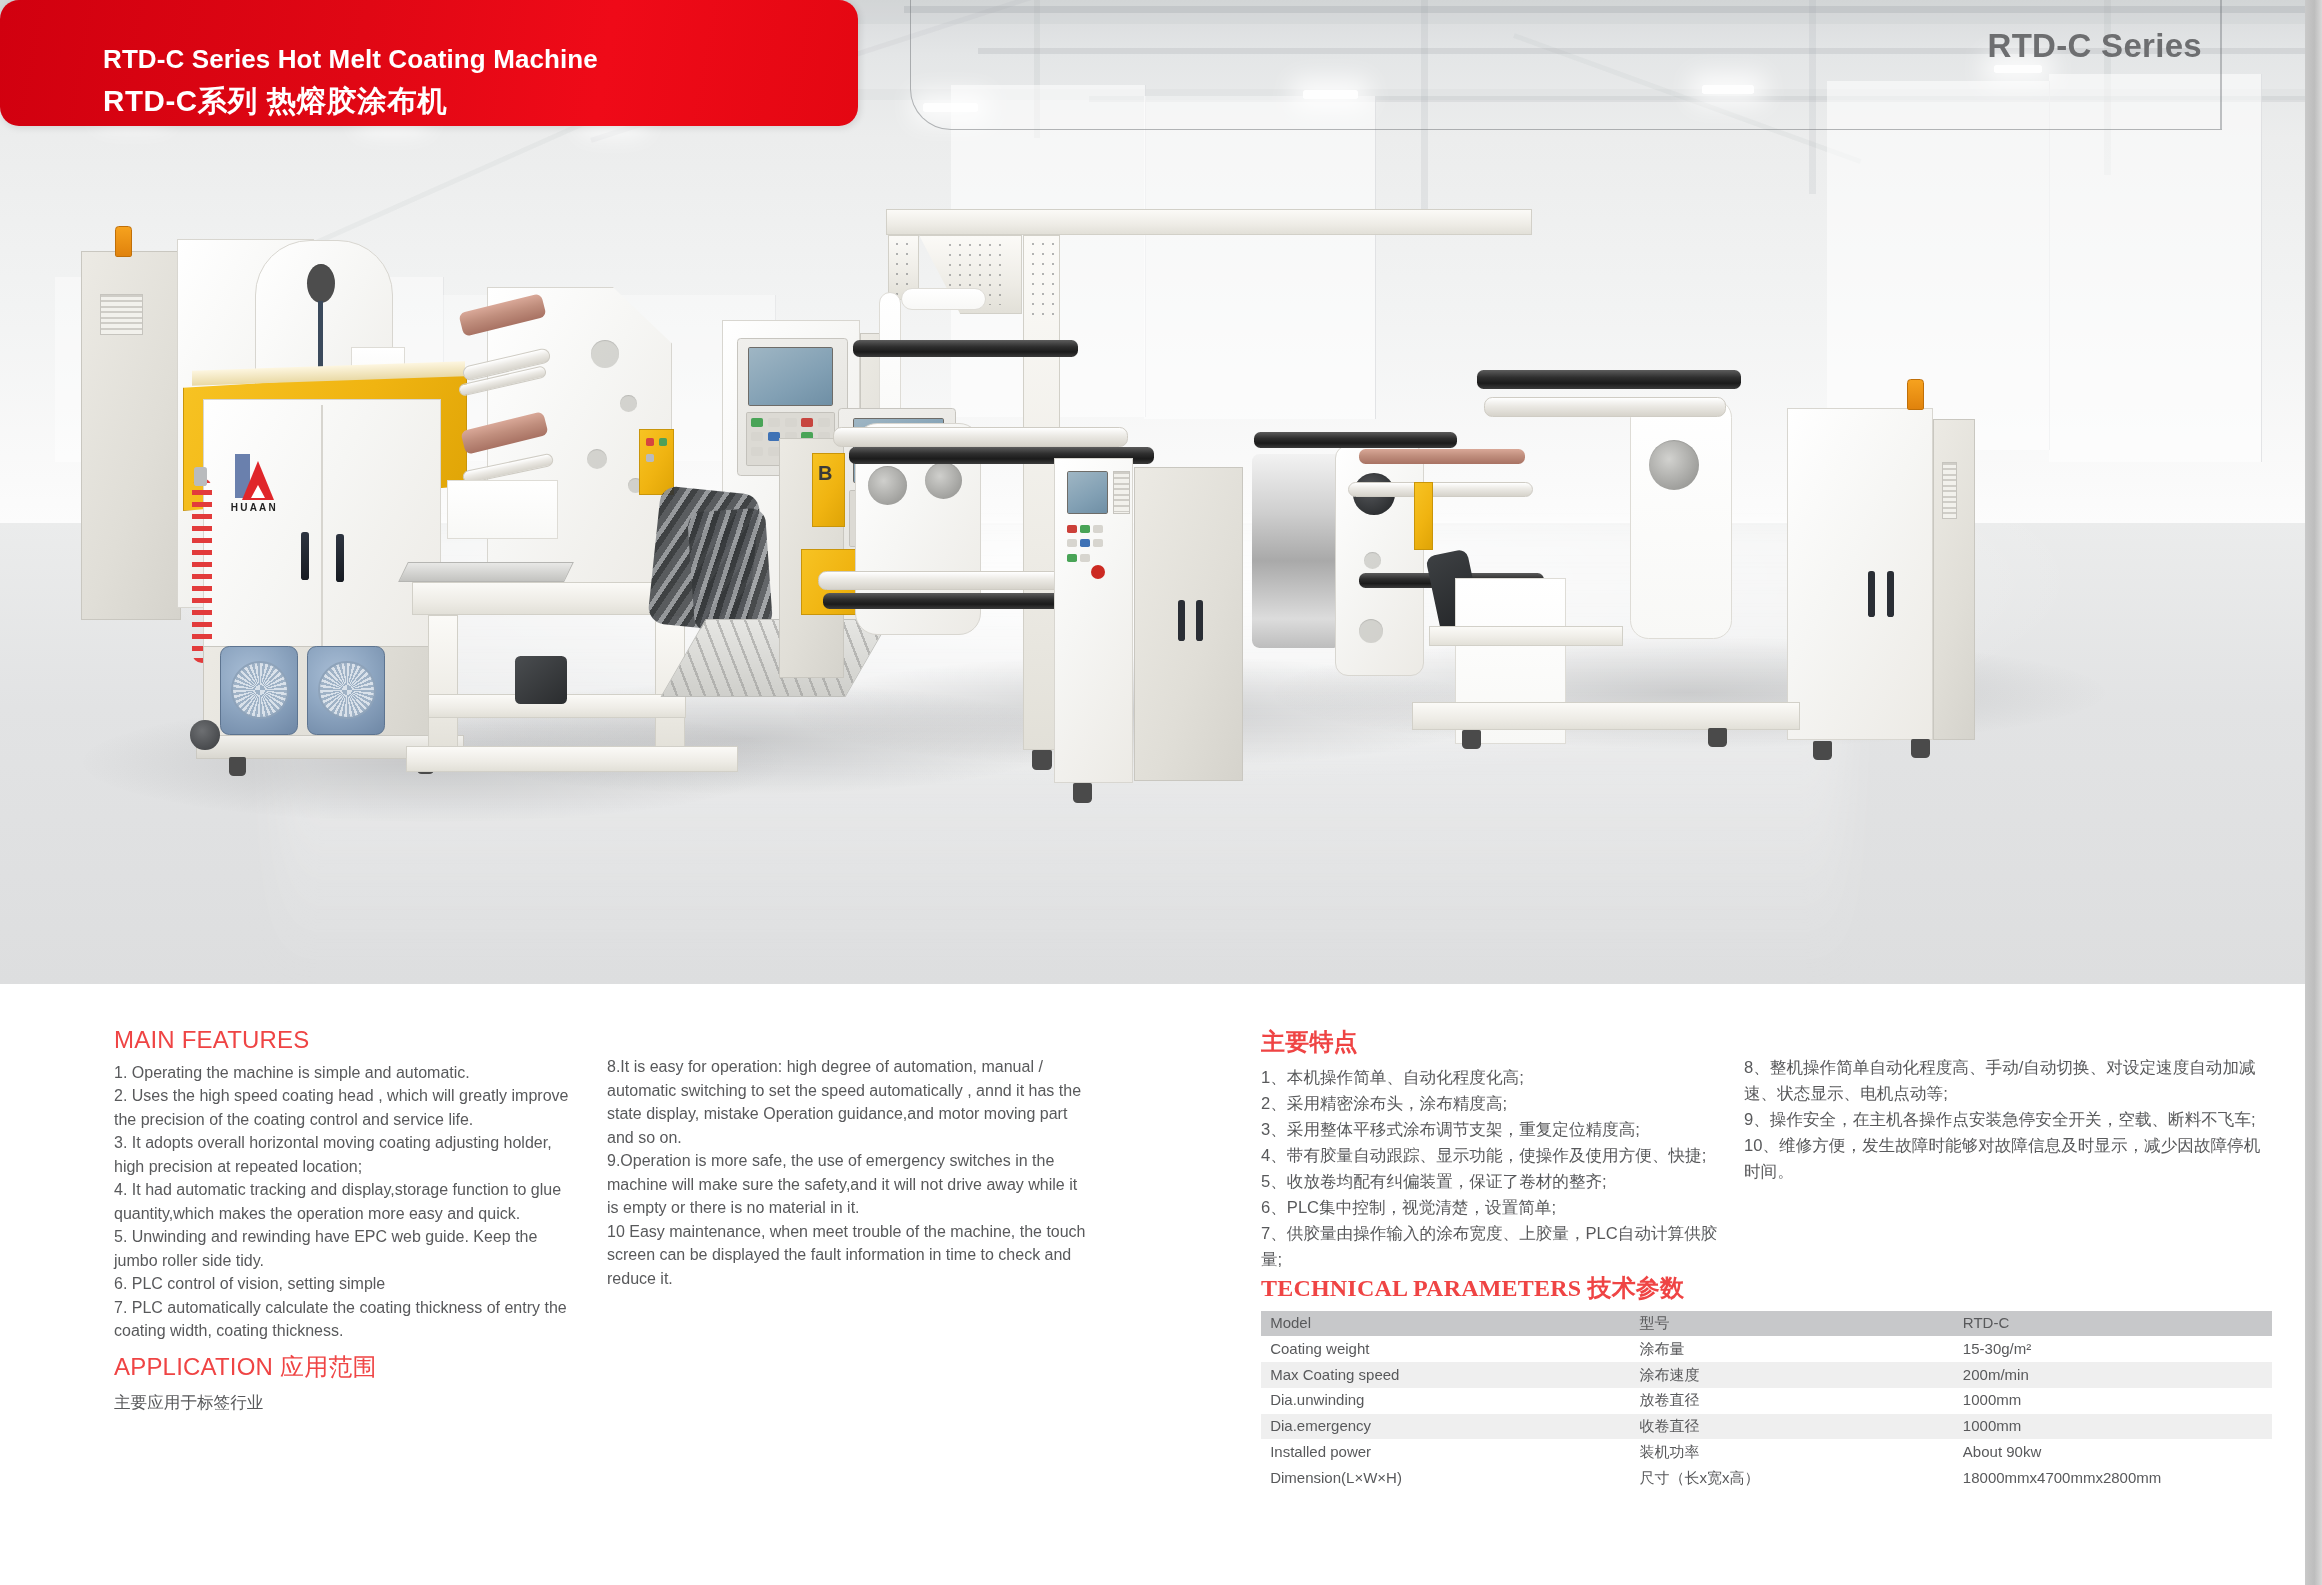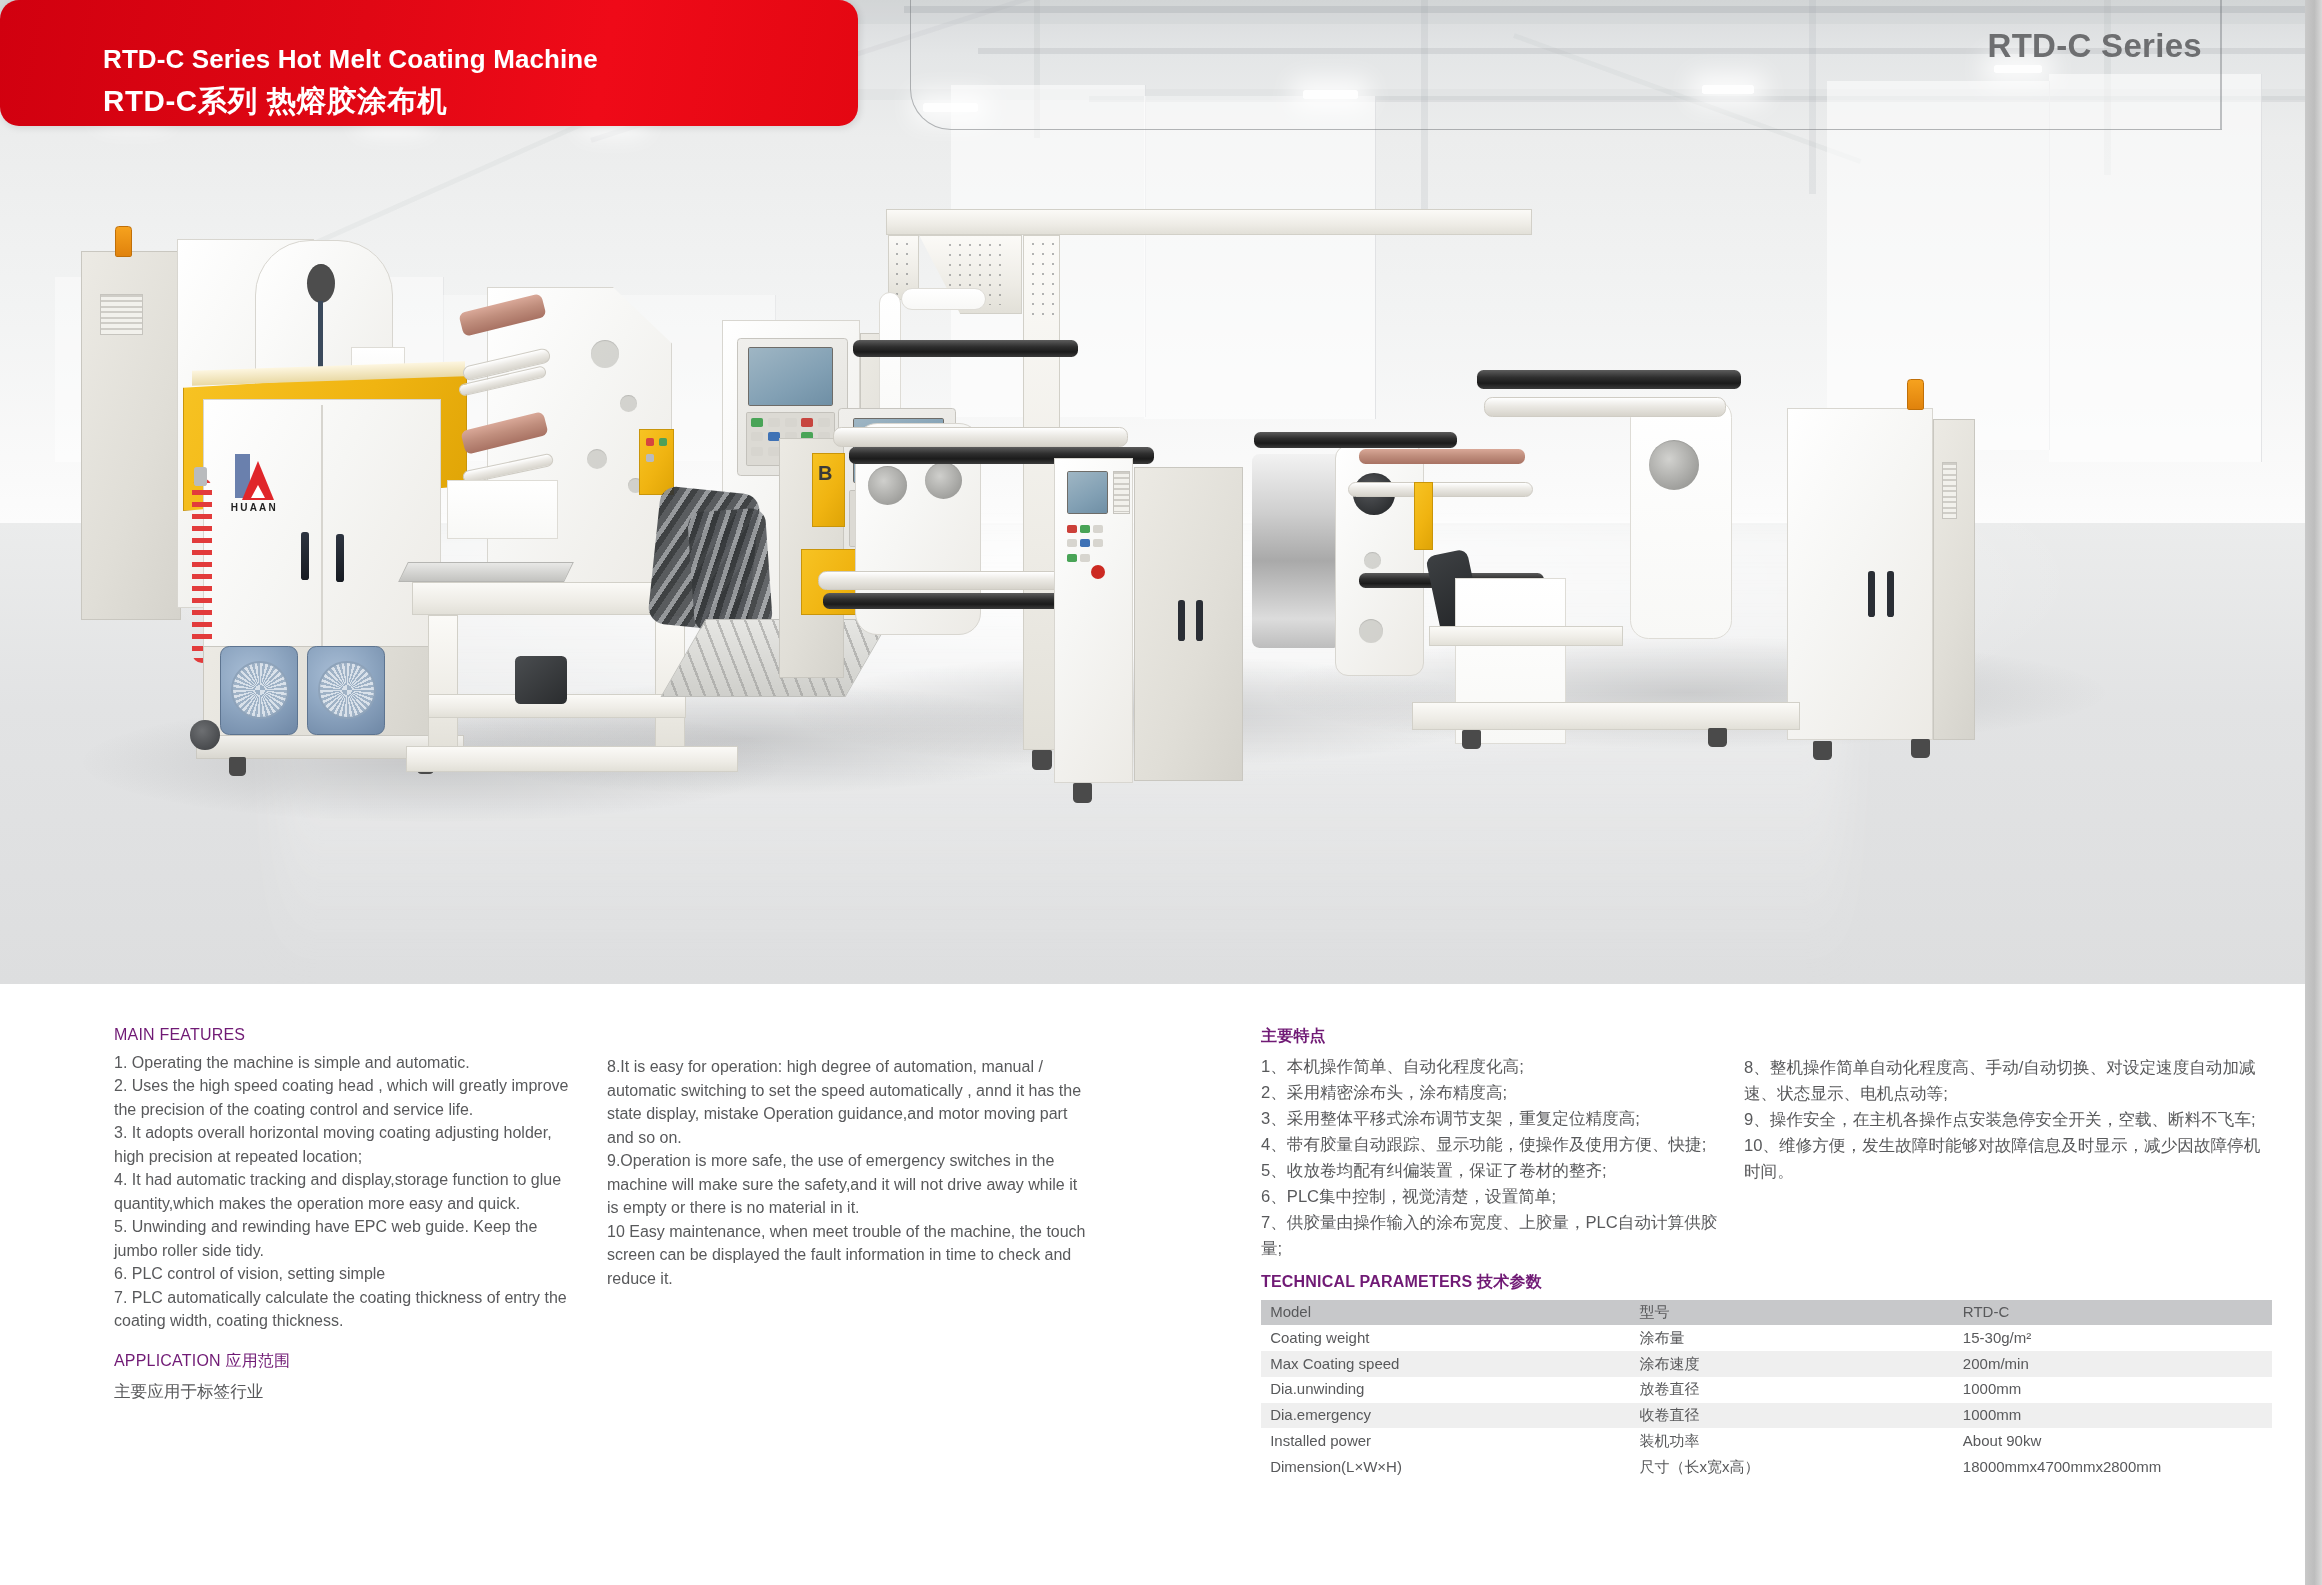--- a/index.html
+++ b/index.html
@@ -295,22 +295,22 @@
     position: absolute;
     left: 0;
     top: 984px;
     width: 2322px;
     height: 602px;
     background: #ffffff;
     z-index: 30;
   }
 
   .sec-head {
-    color: #701a75;
-    font-size: 16px;
+    color: #ef4444;
+    font-size: 24px;
     font-weight: normal;
     letter-spacing: 0.2px;
     margin: 0 0 6.5px 0;
     white-space: nowrap;
   }
   .body-txt {
     color: #58595b;
     font-size: 16px;
     line-height: 23.5px;
     margin: 0;
@@ -652,21 +652,21 @@
 
     <div id="col-cn2">
       <div class="cn-txt">
         <p>8、整机操作简单自动化程度高、手动/自动切换、对设定速度自动加减速、状态显示、电机点动等;</p>
         <p>9、操作安全，在主机各操作点安装急停安全开关，空载、断料不飞车;</p>
         <p>10、维修方便，发生故障时能够对故障信息及时显示，减少因故障停机时间。</p>
       </div>
     </div>
 
     <div id="tech">
-      <div class="sec-head" style="font-weight:bold;">TECHNICAL PARAMETERS 技术参数</div>
+      <div class="sec-head" style="font-weight:bold;font-family:Liberation Serif, serif;">TECHNICAL PARAMETERS 技术参数</div>
       <table class="params">
         <colgroup>
             <col class="c1">
             <col class="c2">
             <col class="c3">
           </colgroup>
         <tbody>
           <tr class="hdr">
             <td>Model</td>
             <td>型号</td>

